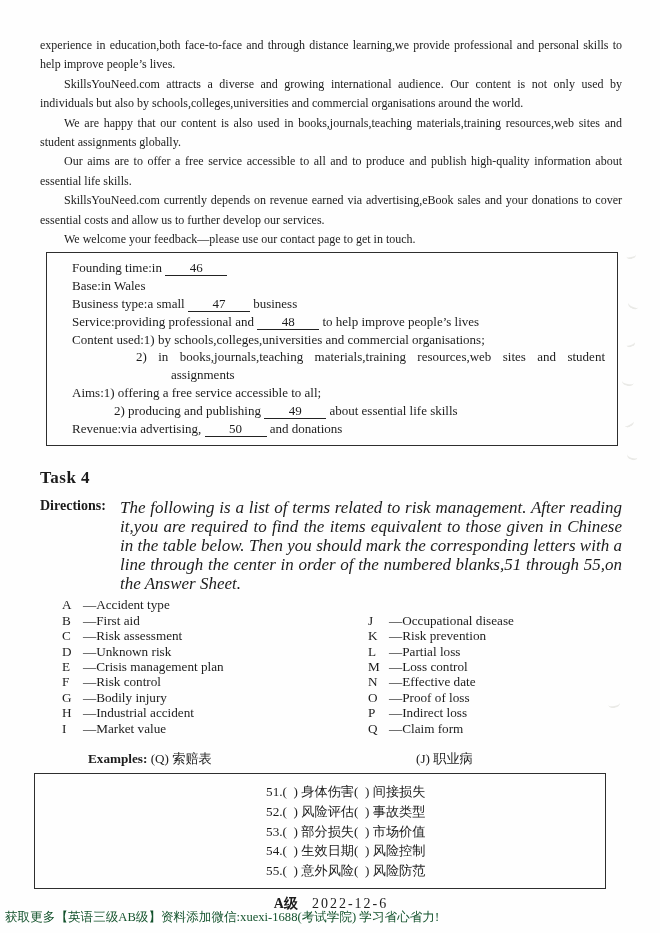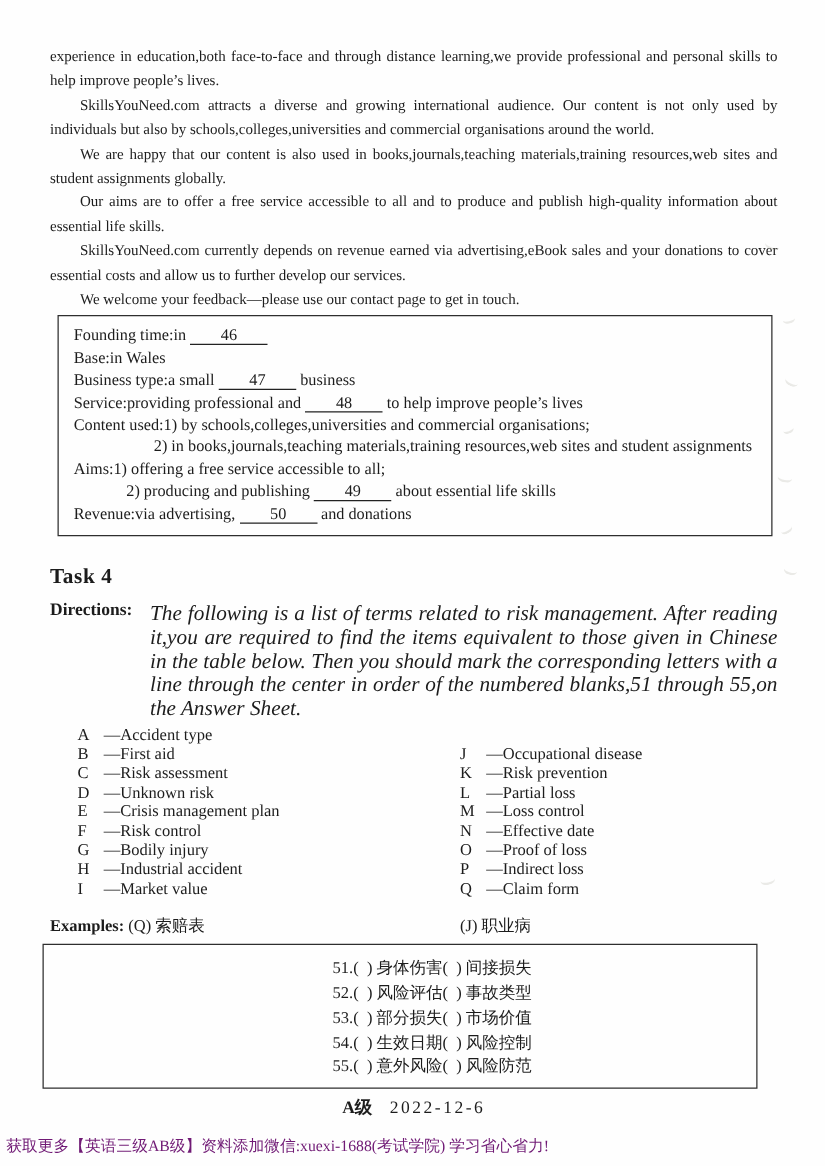--- a/index.html
+++ b/index.html
@@ -8,50 +8,50 @@
     font-family:"Liberation Serif","DejaVu Serif",serif;color:#1c1c1c;
   }
   .page{position:absolute;inset:0;padding:36px 38px 0 40px;box-sizing:border-box;}
   
   .paragraphs p{margin:0;font-size:12px;line-height:19.4px;text-align:justify;text-indent:2em;}
   .paragraphs p.first{text-indent:0;}
   
   .infobox{border:1.5px solid #2e2e2e;margin:3px 0 0 6px;width:572px;box-sizing:border-box;
     padding:6px 12px 8px 12px;font-size:13px;line-height:17.8px;}
   .infobox-title{text-align:center;font-weight:bold;font-size:13.4px;}
-  .box-line{min-height:17.8px;}
+  .box-line{min-height:17.8px;margin-left:13px;}
   .box-line.hang{padding-left:99px;text-indent:-35px;text-align:justify;}
   .box-line.sub{padding-left:42px;}
   .blank{display:inline-block;min-width:56px;text-align:center;border-bottom:1px solid #222;
     padding:0 3px;line-height:15px;}
   
   .task-heading{font-size:17px;font-weight:bold;margin-top:22px;letter-spacing:.5px;}
   .directions{display:flex;margin-top:10px;}
   .directions-label{font-weight:bold;font-size:14px;white-space:nowrap;width:80px;flex:none;}
   .directions-text{flex:1;font-style:italic;font-size:17px;line-height:19px;text-align:justify;}
   .terms{display:flex;margin-top:4px;font-size:13.2px;align-items:flex-end;}
   .terms-col{line-height:15.4px;}
   .terms-col.left{width:306px;margin-left:22px;flex:none;}
   .terms-col.right{flex:1;padding-top:7px;}
   .term-letter{display:inline-block;width:21px;}
-  .examples{display:flex;margin-top:14px;font-size:13.2px;}
+  .examples{display:flex;margin-top:14px;font-size:13.2px;margin-left:48px;}
   .examples-left{width:328px;flex:none;}
   .bold{font-weight:bold;}
   
   .match-box{border:1.3px solid #2e2e2e;margin:5px 0 0 -6px;width:572px;box-sizing:border-box;
     padding:8px 0 7px 26px;font-size:13.2px;}
   .match-row{display:flex;line-height:19.8px;}
   .match-left{width:293px;flex:none;text-align:right;}
   .match-num{display:inline-block;width:26px;}
   .paren{white-space:pre;}
   
   .footer{text-align:center;margin-top:6px;font-size:14px;}
   .footer-level{font-weight:bold;text-align:center;}
   .footer-date{margin-left:14px;letter-spacing:2px;}
-  .promo{position:absolute;left:5px;bottom:7px;font-size:12.6px;color:#701a75;white-space:nowrap;}
+  .promo{position:absolute;left:5px;bottom:7px;font-size:12.6px;color:#14532d;white-space:nowrap;}
   
   .smudge{position:absolute;opacity:.14;border-bottom:2px solid #76755f;border-radius:60%;}
 </style>
 </head>
 <body>
 
 <div class="page">
 
   <div class="paragraphs">
       <p class="first">experience in education,both face-to-face and through distance learning,we provide professional and personal skills to help improve people’s lives.</p>

